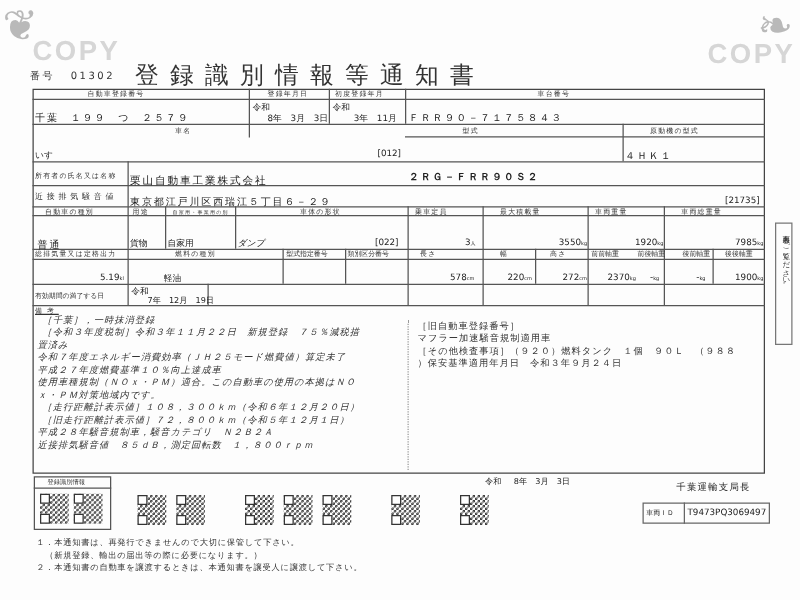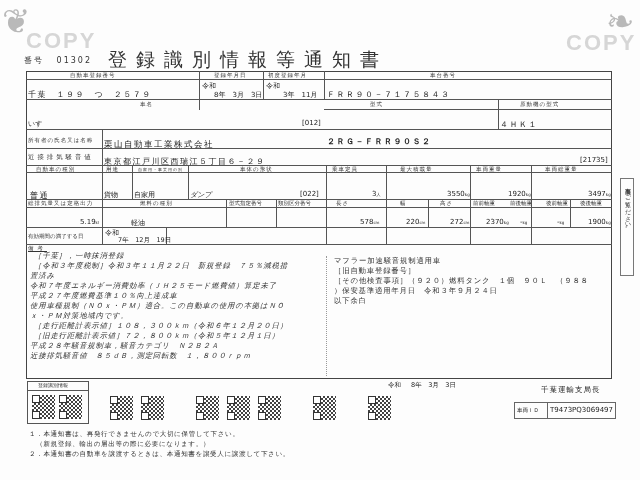--- a/index.html
+++ b/index.html
@@ -101,21 +101,21 @@
 <div class="lbl" style="left:545px;top:166px;">車両総重量</div>
 
 <div class="val" style="left:30px;top:190px;">普通</div>
 <div class="sval" style="left:104px;top:190px;">貨物</div>
 <div class="sval" style="left:134px;top:190px;">自家用</div>
 <div class="sval" style="left:190px;top:190px;font-style:italic;">ダンプ</div>
 <div class="sval" style="left:300px;top:190px;">[022]</div>
 <div class="sval" style="left:372px;top:190px;"><span>3</span><span style="font-size:4px;">人</span></div>
 <div class="sval" style="left:447px;top:190px;"><span>3550</span><span style="font-size:4px;">kg</span></div>
 <div class="sval" style="left:508px;top:190px;"><span>1920</span><span style="font-size:4px;">kg</span></div>
-<div class="sval" style="left:588px;top:190px;"><span>3497</span><span style="font-size:4px;">kg</span></div>
+<div class="sval" style="left:588px;top:190px;"><span>7985</span><span style="font-size:4px;">kg</span></div>
 
 <div class="hline" style="left:26px;top:207px;width:586px;"></div>
 <div class="hline" style="left:26px;top:227px;width:586px;"></div>
 <div class="vline" style="left:102px;top:199px;height:45px;"></div>
 <div class="vline" style="left:226px;top:199px;height:28px;"></div>
 <div class="vline" style="left:276px;top:199px;height:28px;"></div>
 <div class="vline" style="left:428px;top:199px;height:28px;"></div>
 <div class="vline" style="left:570px;top:199px;height:28px;"></div>
 <div class="vline" style="left:166px;top:227px;height:17px;"></div>
 
@@ -155,25 +155,24 @@
   <div class="remark" style="position:relative;left:-4px;">令和７年度エネルギー消費効率（ＪＨ２５モード燃費値）算定未了</div>
   <div class="remark" style="position:relative;left:-4px;">平成２７年度燃費基準１０％向上達成車</div>
   <div class="remark" style="position:relative;left:-4px;">使用車種規制（ＮＯｘ・ＰＭ）適合。この自動車の使用の本拠はＮＯ</div>
   <div class="remark" style="position:relative;left:-4px;">ｘ・ＰＭ対策地域内です。</div>
   <div class="remark" style="position:relative;">［走行距離計表示値］１０８，３００ｋｍ（令和６年１２月２０日）</div>
   <div class="remark" style="position:relative;">［旧走行距離計表示値］７２，８００ｋｍ（令和５年１２月１日）</div>
   <div class="remark" style="position:relative;left:-4px;">平成２８年騒音規制車，騒音カテゴリ　Ｎ２Ｂ２Ａ</div>
   <div class="remark" style="position:relative;left:-4px;">近接排気騒音値　８５ｄＢ，測定回転数　１，８００ｒｐｍ</div>
 </div>
 <div class="abs" style="left:334px;top:256px;">
+  <div class="remark" style="position:relative;">［旧自動車登録番号］</div>
   <div class="remark" style="position:relative;">マフラー加速騒音規制適用車</div>
-  <div class="remark" style="position:relative;">［旧自動車登録番号］</div>
   <div class="remark" style="position:relative;">［その他検査事項］（９２０）燃料タンク　１個　９０Ｌ　（９８８</div>
   <div class="remark" style="position:relative;">）保安基準適用年月日　令和３年９月２４日</div>
-  <div class="remark" style="position:relative;">以下余白</div>
 </div>
 
 <div class="cell" style="left:620px;top:178px;width:14px;height:98px;border-color:#777;"></div>
 <div class="abs" style="left:622px;top:184px;width:10px;font-size:6px;line-height:8px;writing-mode:vertical-rl;color:#333;">裏面もご覧ください。</div>
 
 <div class="sval" style="left:388px;top:381px;font-size:6.5px;">
   <span>令和</span>
   <span style="margin-left:8px;">8年　3月　3日</span>
 </div>
 <div class="sval" style="left:541px;top:385px;font-size:7.5px;letter-spacing:1px;">千葉運輸支局長</div>

